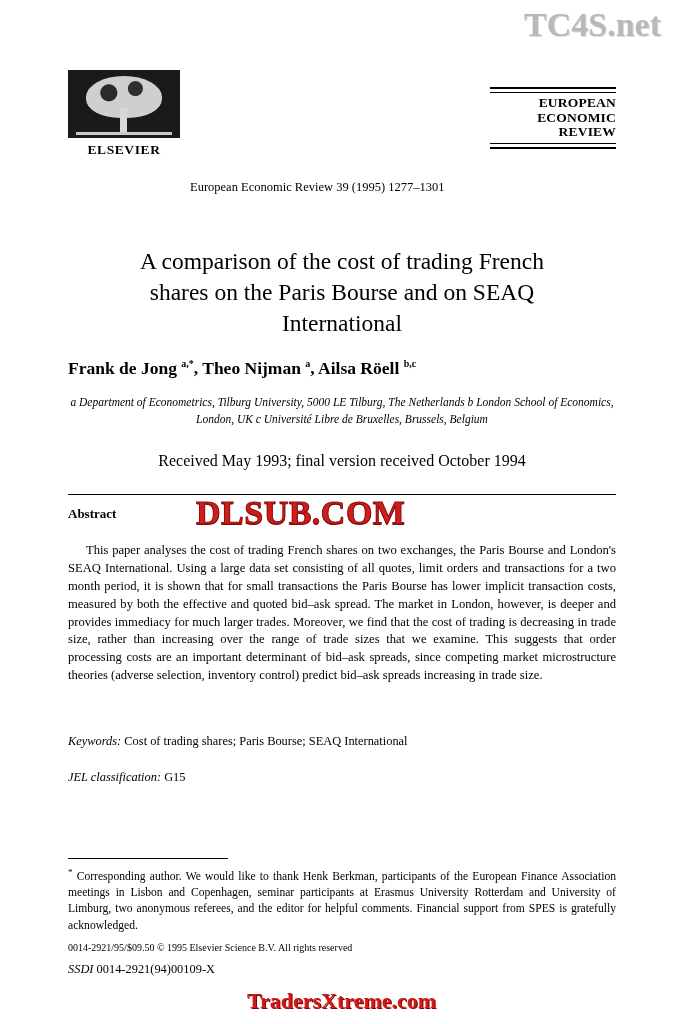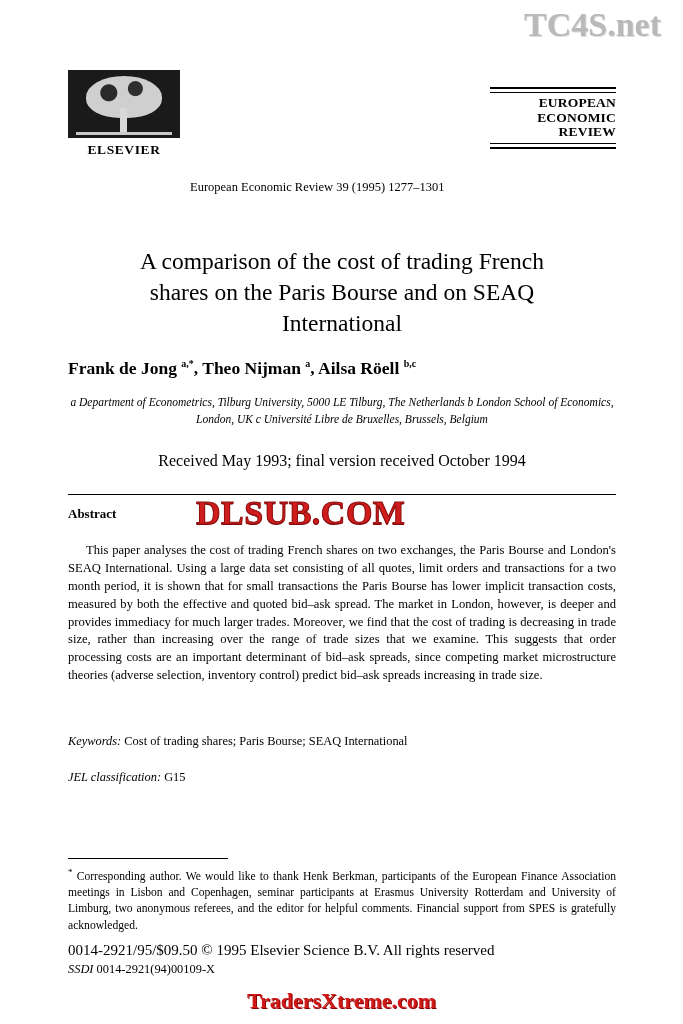--- a/index.html
+++ b/index.html
@@ -251,21 +251,21 @@
     text-align: justify;
     font-family: "Liberation Serif", serif;
   }
   .footnote sup { font-size: 9px; vertical-align: super; }
 
   .copyright {
     position: absolute;
     left: 68px;
     top: 942px;
     width: 548px;
-    font-size: 15px;
+    font-size: 10px;
     font-family: "Liberation Serif", serif;
   }
   .ssdi {
     position: absolute;
     left: 68px;
     top: 962px;
     width: 548px;
     font-size: 12.4px;
     font-family: "Liberation Serif", serif;
   }

